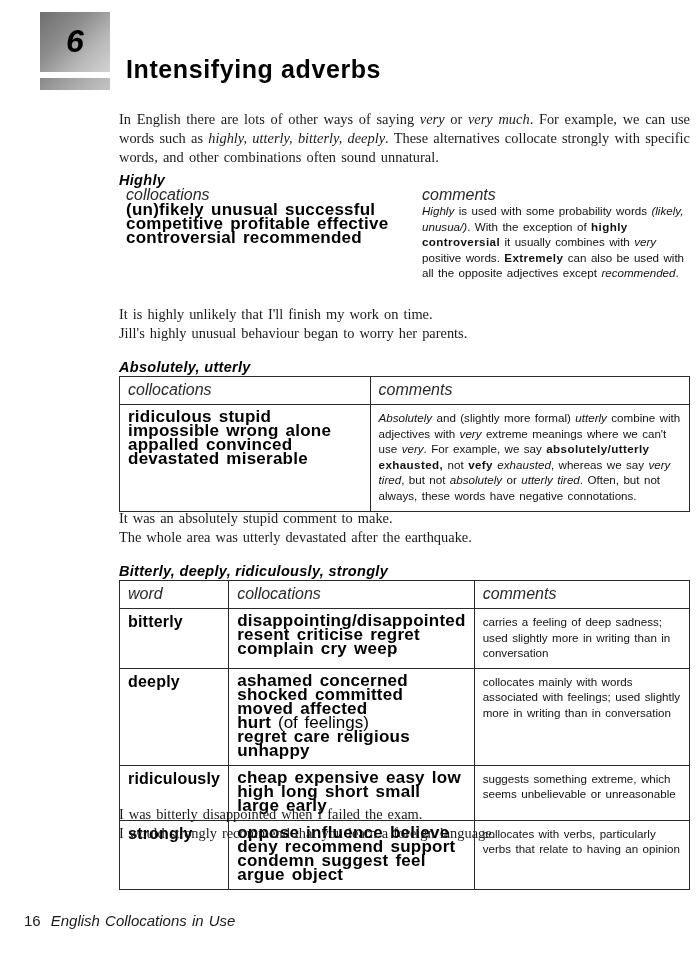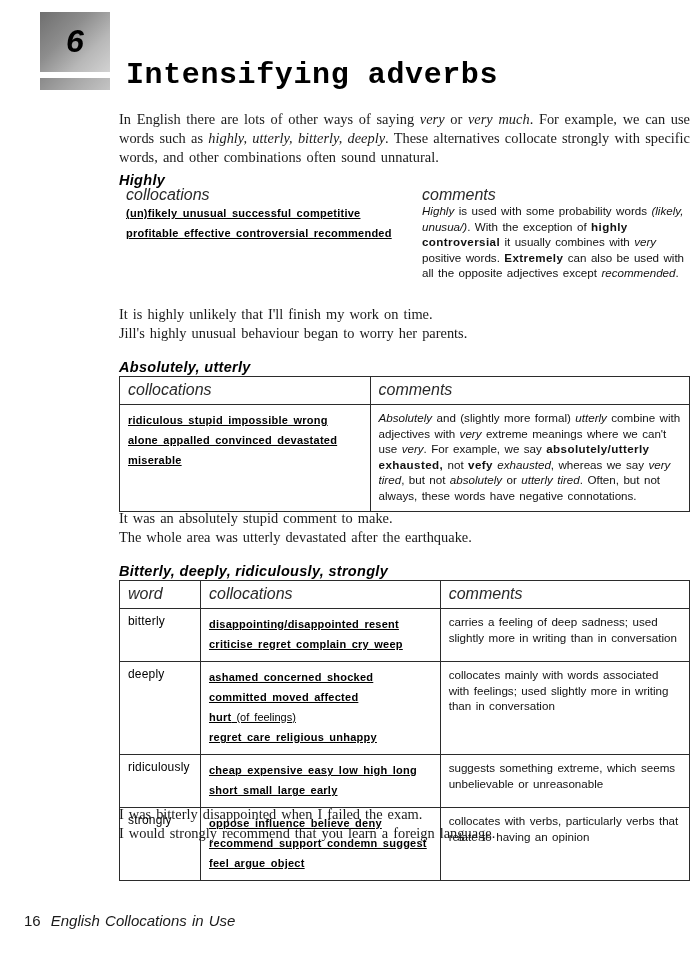--- a/index.html
+++ b/index.html
@@ -40,23 +40,23 @@
   }
   .unit-bar {
     position: absolute;
     left: 40px; top: 78px;
     width: 70px; height: 12px;
     background: linear-gradient(135deg, #8a8a8a 0%, #a9a9a9 50%, #c4c4c4 100%);
   }
   .unit-title {
     position: absolute;
     left: 126px; top: 38px;
-    font-family: Liberation Mono, monospace;
-    font-weight: bold;
-    font-size: 30px;
+    font-family: Liberation Sans, sans-serif;
+    font-weight: bold;
+    font-size: 25px;
     letter-spacing: 0.6px;
     color: #000;
   }
 
   .intro {
     position: absolute;
     left: 119px; top: 96px;
     width: 571px;
     font-size: 14.4px;
     line-height: 19px;
@@ -82,26 +82,25 @@
   
   .col-label {
     font-family: "Liberation Sans", sans-serif;
     font-style: italic;
     font-size: 16px;
     color: #2a2a2a;
   }
   .colloc-text {
     font-family: "Liberation Sans", sans-serif;
     font-weight: bold;
-    font-size: 11px;
-    line-height: 20px;
+    font-size: 17px;
+    line-height: 14px;
     color: #000;
     word-spacing: 2px;
     letter-spacing: 0.25px;
-    text-decoration: underline;
   }
   .colloc-text .plain { font-weight: normal; letter-spacing: 0; }
   .comment-text {
     font-family: "Liberation Sans", sans-serif;
     font-size: 11.6px;
     line-height: 15.6px;
     color: #111;
     word-spacing: 1.2px;
   }
   .comment-text i { font-style: italic; }
@@ -153,22 +152,22 @@
   #table-absolutely td.c1 { width: 251px; }
   #table-absolutely td.c2 { width: 320px; }
   #table-absolutely tr.body-row td { height: 82px; }
 
   #table-bitterly { top: 580px; }
   #table-bitterly td.c1 { width: 81px; }
   #table-bitterly td.c2 { width: 240px; }
   #table-bitterly td.c3 { width: 250px; }
   #table-bitterly td.word {
     font-family: "Liberation Sans", sans-serif;
-    font-weight: normal;
-    font-size: 12px;
+    font-weight: bold;
+    font-size: 16px;
     line-height: 15.5px;
     color: #000;
     letter-spacing: 0.2px;
   }
 
   
   .footer {
     position: absolute;
     left: 24px; top: 912px;
     font-family: "Liberation Sans", sans-serif;

